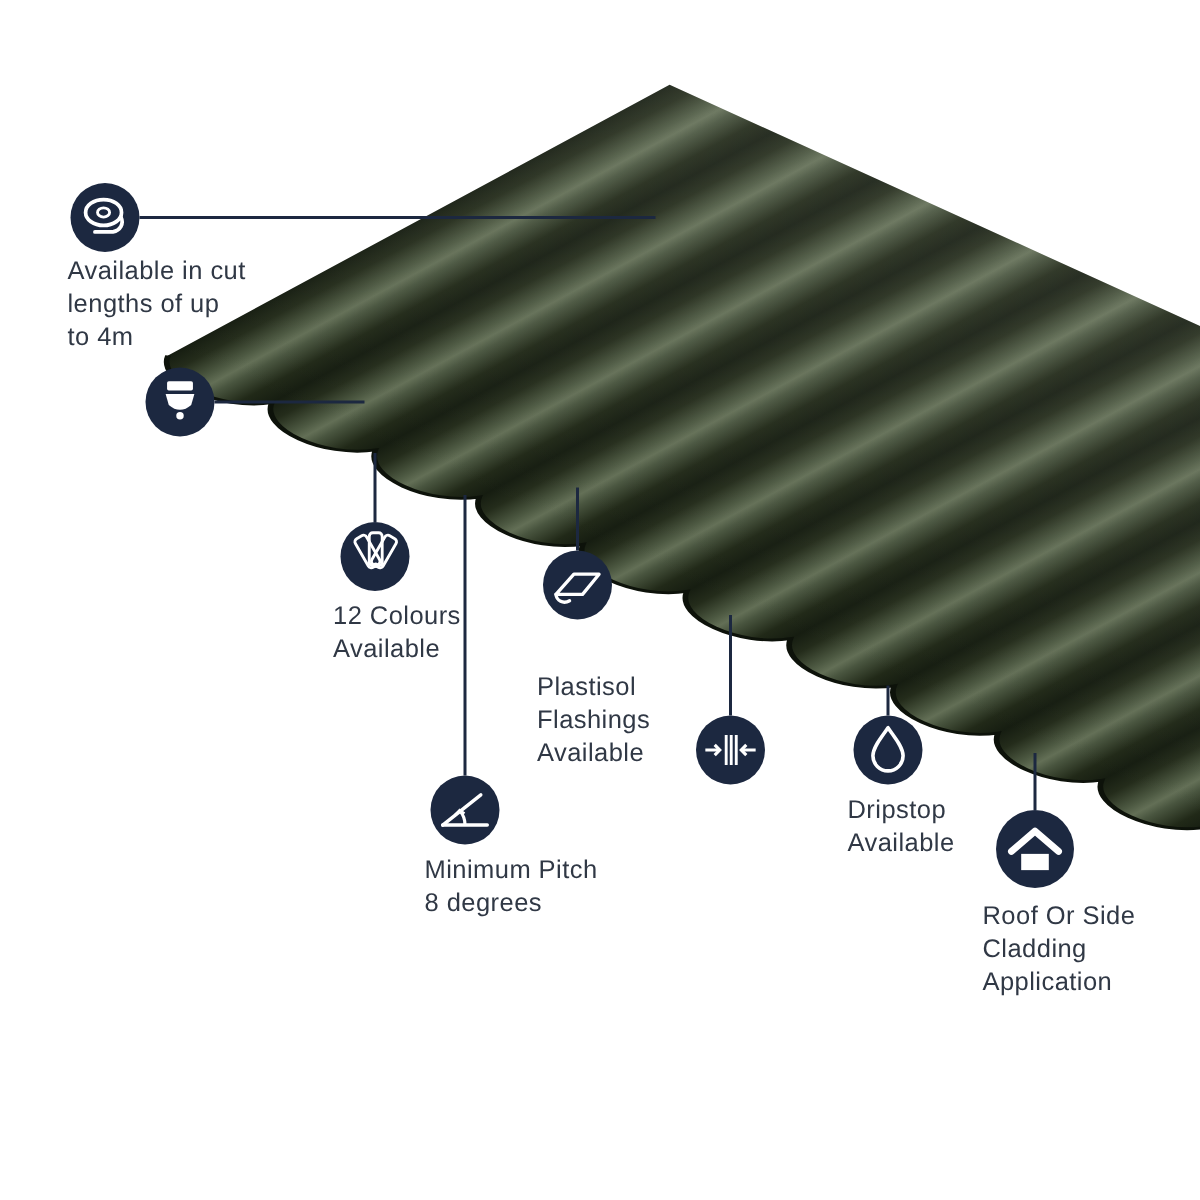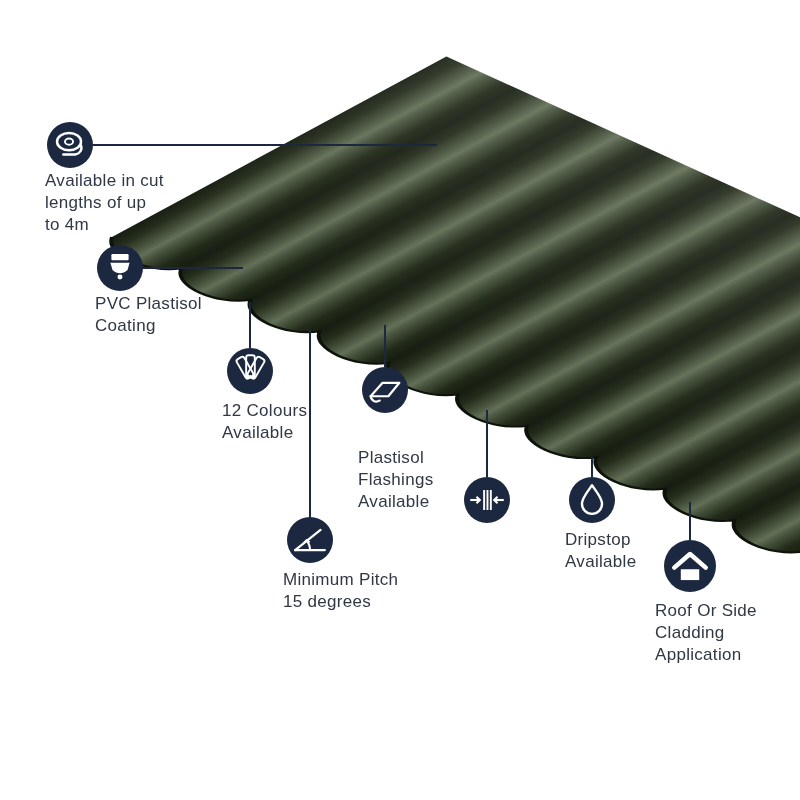--- a/index.html
+++ b/index.html
@@ -79,22 +79,20 @@
 
   <div class="feature">
     <div class="line h" style="left:143px;top:267px;width:100px"></div>
     <div class="icon" style="left:97px;top:245px">
       <svg viewBox="0 0 48 48">
         <rect x="15" y="9.5" width="18" height="6.5" rx="1.2" fill="#fff"></rect>
         <path d="M14 18.5h20l-2.2 7.5c-5 4.5-10.6 4.5-15.6 0Z" fill="#fff"></path>
         <circle cx="24" cy="33.5" r="2.6" fill="#fff"></circle>
       </svg>
     </div>
-    <div class="label" style="left:95px;top:293px">PVC Plastisol
-Coating</div>
   </div>
 
   <div class="feature">
     <div class="line v" style="left:249px;top:302px;height:46px"></div>
     <div class="icon" style="left:227px;top:348px">
       <svg viewBox="0 0 48 48">
         <g fill="none" stroke="#fff" stroke-width="2">
           <rect x="20" y="7.5" width="9" height="23" rx="2.5" transform="rotate(-30 24.5 30.5)"></rect>
           <rect x="20" y="7.5" width="9" height="23" rx="2.5"></rect>
           <rect x="20" y="7.5" width="9" height="23" rx="2.5" transform="rotate(30 24.5 30.5)"></rect>
@@ -123,21 +121,21 @@
     <div class="line v" style="left:309px;top:330px;height:187px"></div>
     <div class="icon" style="left:287px;top:517px">
       <svg viewBox="0 0 48 48">
         <path d="M8.5 34.5H39.5" fill="none" stroke="#fff" stroke-width="2.4" stroke-linecap="round"></path>
         <path d="M8.5 34.5L35 13.5" fill="none" stroke="#fff" stroke-width="2.4" stroke-linecap="round"></path>
         <path d="M24 34.5A15.5 15.5 0 0 0 20.3 24.4" fill="none" stroke="#fff" stroke-width="2.2"></path>
         <path d="M17.2 27.5l3.1-3.3 3.3 2.3" fill="none" stroke="#fff" stroke-width="2"></path>
       </svg>
     </div>
     <div class="label" style="left:283px;top:569px">Minimum Pitch
-15 degrees</div>
+8 degrees</div>
   </div>
 
   <div class="feature">
     <div class="line v" style="left:486px;top:410px;height:67px"></div>
     <div class="icon" style="left:464px;top:477px">
       <svg viewBox="0 0 48 48">
         <path d="M6.5 24H16" stroke="#fff" stroke-width="2.2"></path>
         <path d="M13 20.5L16.5 24 13 27.5" fill="none" stroke="#fff" stroke-width="2.2"></path>
         <path d="M41.5 24H32" stroke="#fff" stroke-width="2.2"></path>
         <path d="M35 20.5L31.5 24 35 27.5" fill="none" stroke="#fff" stroke-width="2.2"></path>

